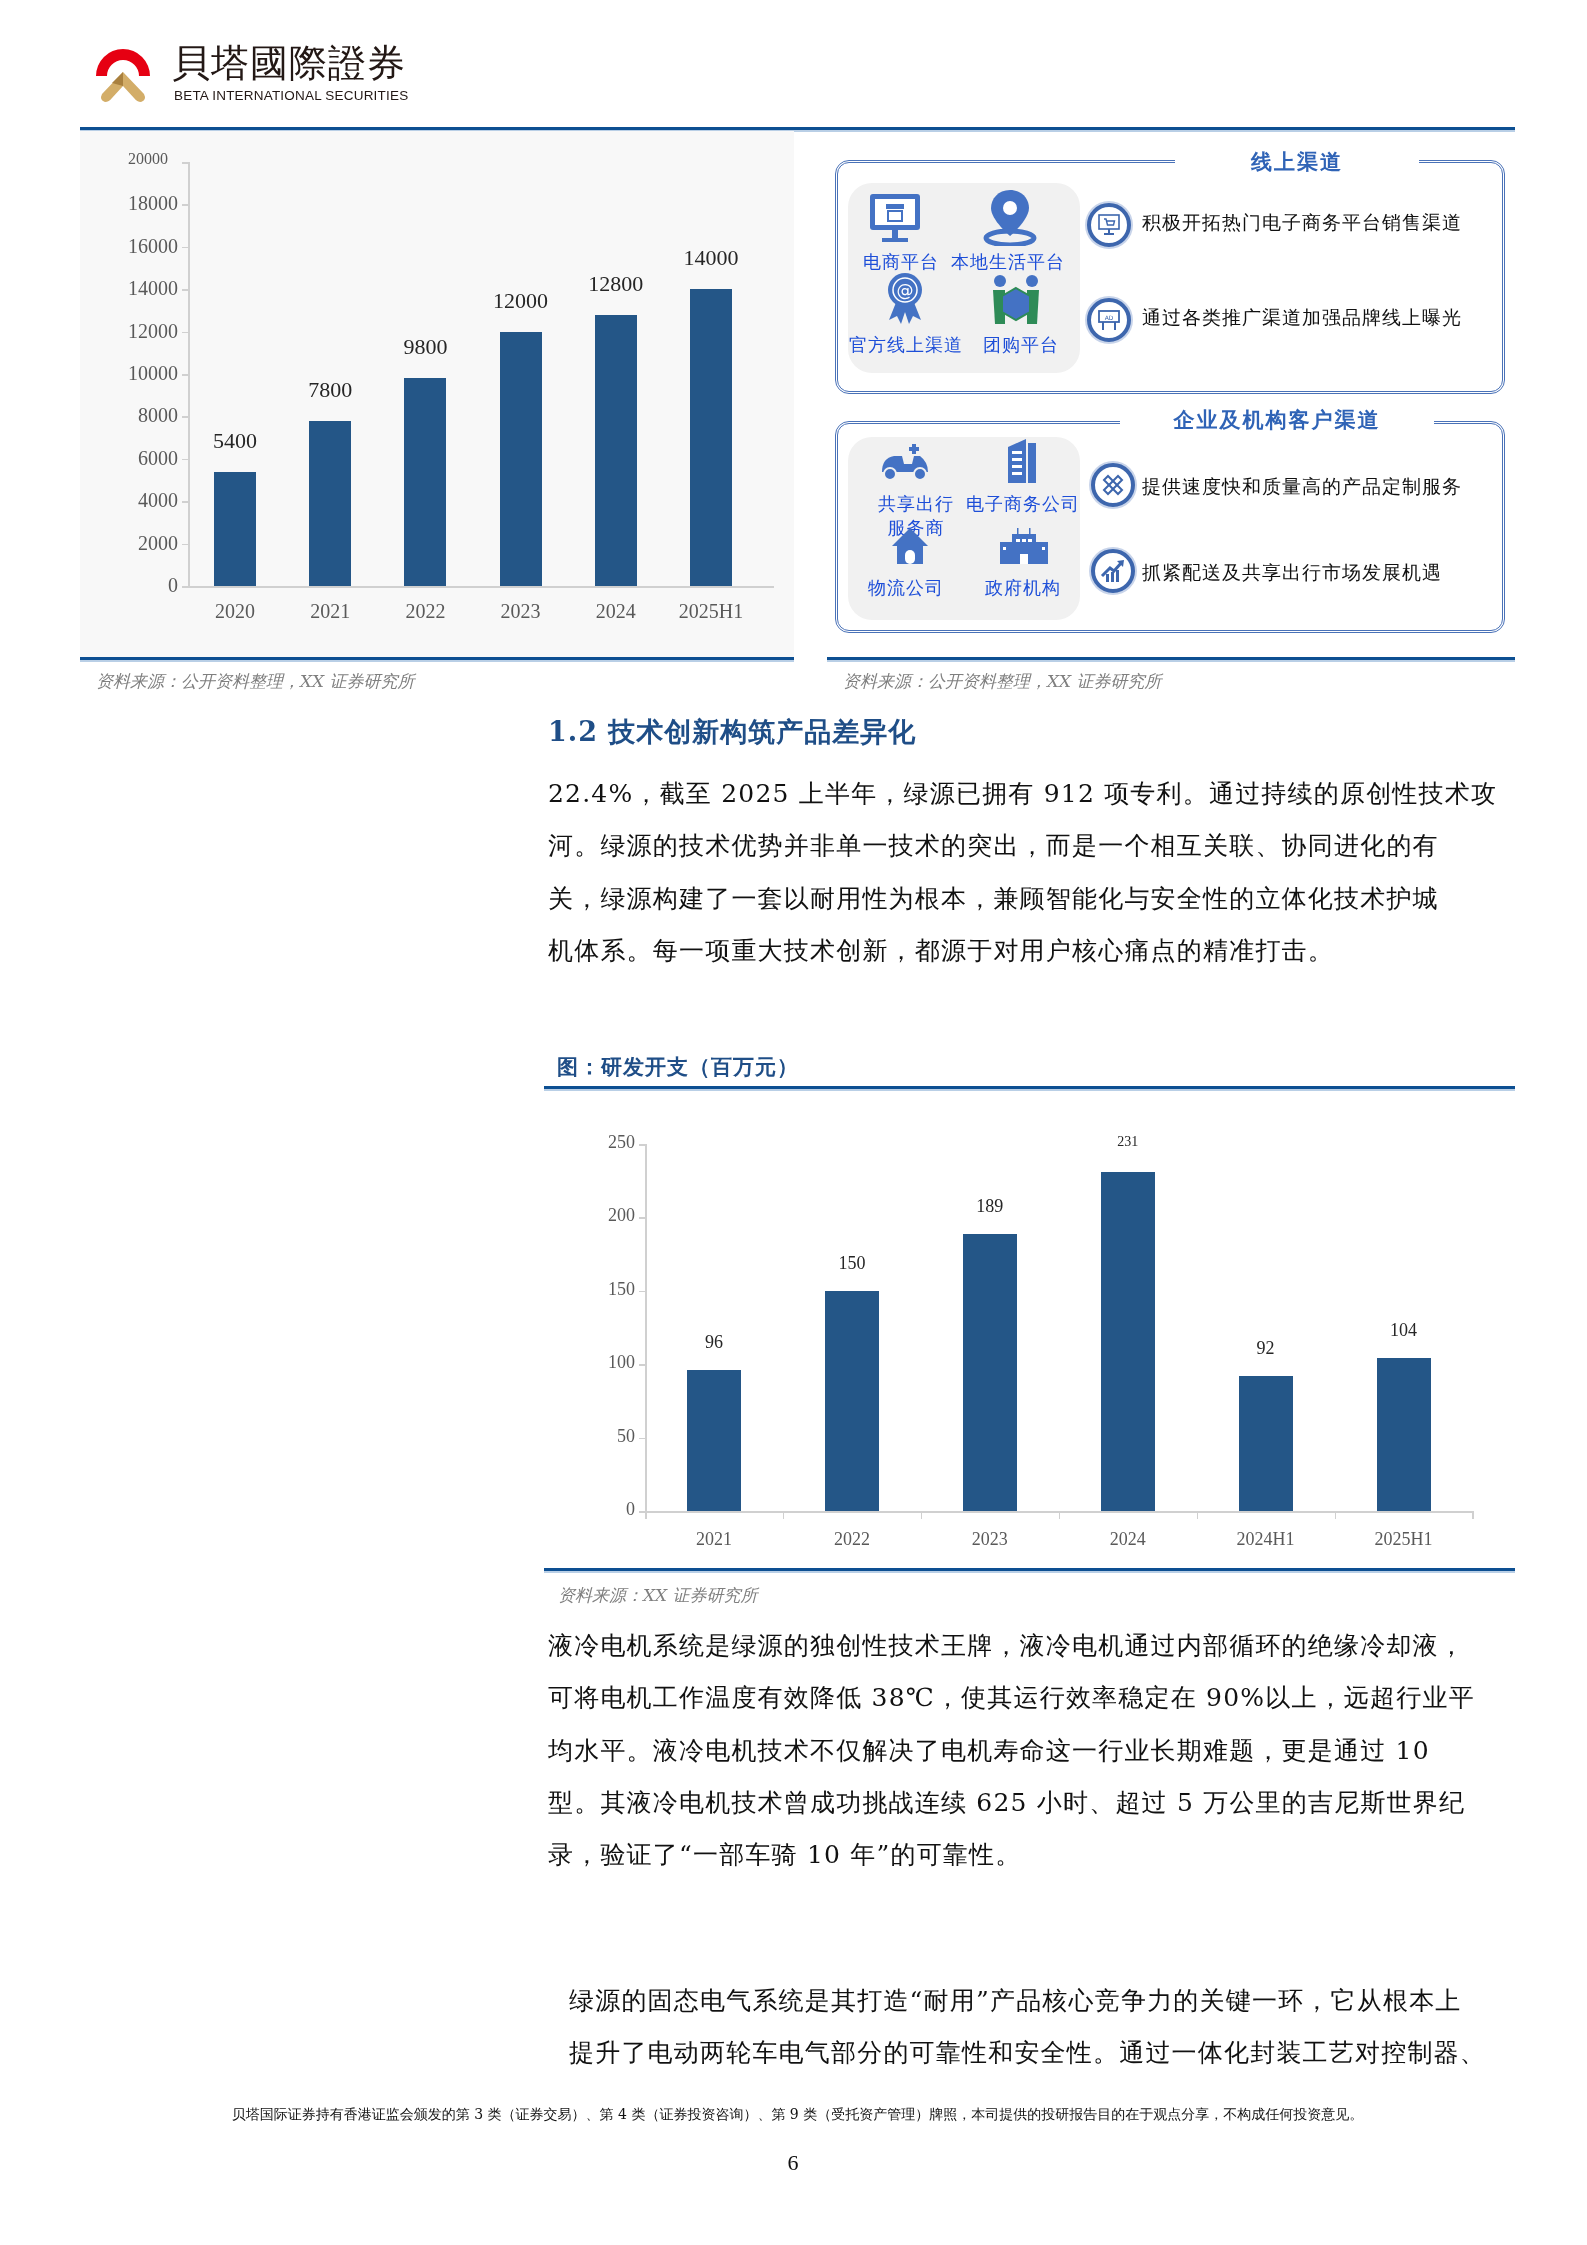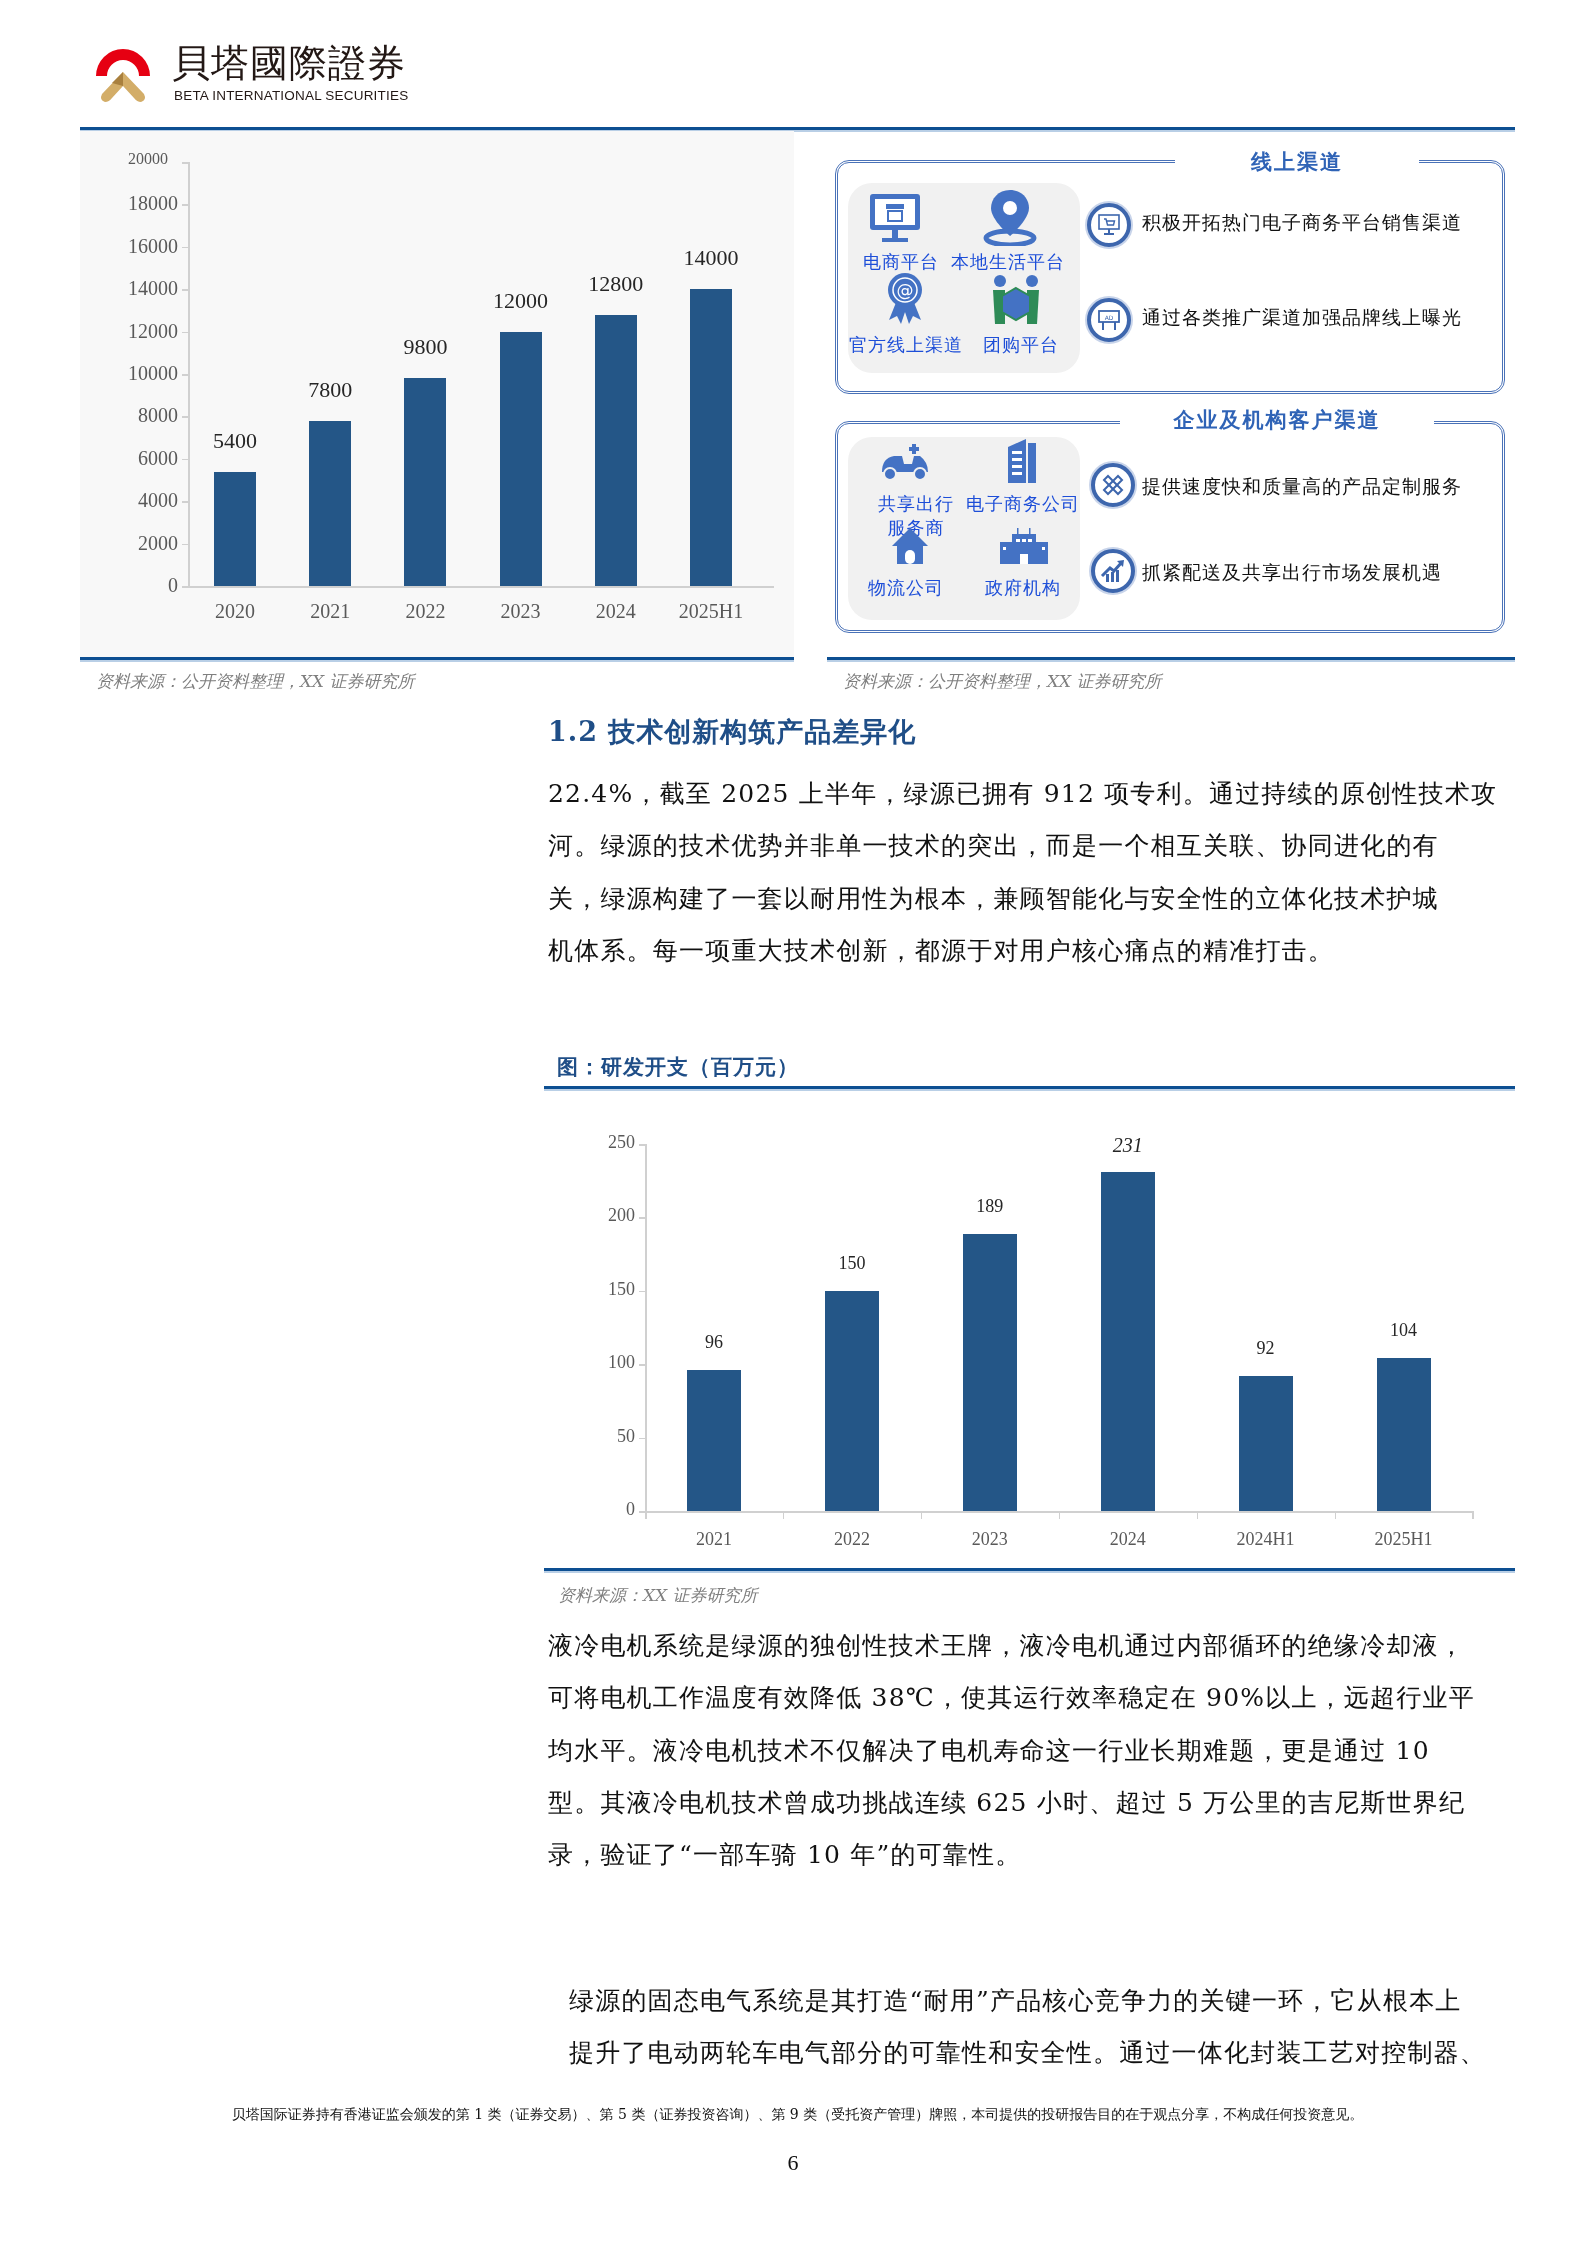--- a/index.html
+++ b/index.html
@@ -271,21 +271,21 @@
     <div class="abs bar" style="left: 143px; top: 278.072px; width: 54px; height: 140.928px; background: rgb(36, 86, 135);"></div>
     <div class="abs data-label" style="left: 110px; top: 240.072px; width: 120px; font-size: 18px;">96</div>
     <div class="abs cat-label" style="left: 110px; top: 437px; width: 120px; font-size: 18px;">2021</div>
     <div class="abs bar" style="left: 280.9px; top: 198.8px; width: 54px; height: 220.2px; background: rgb(36, 86, 135);"></div>
     <div class="abs data-label" style="left: 247.9px; top: 160.8px; width: 120px; font-size: 18px;">150</div>
     <div class="abs cat-label" style="left: 247.9px; top: 437px; width: 120px; font-size: 18px;">2022</div>
     <div class="abs bar" style="left: 418.8px; top: 141.548px; width: 54px; height: 277.452px; background: rgb(36, 86, 135);"></div>
     <div class="abs data-label" style="left: 385.8px; top: 103.548px; width: 120px; font-size: 18px;">189</div>
     <div class="abs cat-label" style="left: 385.8px; top: 437px; width: 120px; font-size: 18px;">2023</div>
     <div class="abs bar" style="left: 556.7px; top: 79.892px; width: 54px; height: 339.108px; background: rgb(36, 86, 135);"></div>
-    <div class="abs data-label" style="left: 523.7px; top: 41.892px; width: 120px; font-size: 20px; font-style: italic;">231</div>
+    <div class="abs data-label" style="left: 523.7px; top: 41.892px; width: 120px; font-size: 14px;">231</div>
     <div class="abs cat-label" style="left: 523.7px; top: 437px; width: 120px; font-size: 18px;">2024</div>
     <div class="abs bar" style="left: 694.6px; top: 283.944px; width: 54px; height: 135.056px; background: rgb(36, 86, 135);"></div>
     <div class="abs data-label" style="left: 661.6px; top: 245.944px; width: 120px; font-size: 18px;">92</div>
     <div class="abs cat-label" style="left: 661.6px; top: 437px; width: 120px; font-size: 18px;">2024H1</div>
     <div class="abs bar" style="left: 832.5px; top: 266.328px; width: 54px; height: 152.672px; background: rgb(36, 86, 135);"></div>
     <div class="abs data-label" style="left: 799.5px; top: 228.328px; width: 120px; font-size: 18px;">104</div>
     <div class="abs cat-label" style="left: 799.5px; top: 437px; width: 120px; font-size: 18px;">2025H1</div>
   </div>
 
 <div class="abs rule" style="left:544px; top:1568px; width:971px;"></div>
@@ -297,14 +297,14 @@
   <div class="para">均水平。液冷电机技术不仅解决了电机寿命这一行业长期难题，更是通过 10</div>
   <div class="para">型。其液冷电机技术曾成功挑战连续 625 小时、超过 5 万公里的吉尼斯世界纪</div>
   <div class="para">录，验证了“一部车骑 10 年”的可靠性。</div>
 </div>
 
 <div class="abs" style="left:548px; top:1975px; width:960px;margin-left:21px;">
   <div class="para">绿源的固态电气系统是其打造“耐用”产品核心竞争力的关键一环，它从根本上</div>
   <div class="para">提升了电动两轮车电气部分的可靠性和安全性。通过一体化封装工艺对控制器、</div>
 </div>
 
-<div class="abs footer-note" style="left:80px; top:2106px; width:1435px;">贝塔国际证券持有香港证监会颁发的第 1 类（证券交易）、第 5 类（证券投资咨询）、第 9 类（受托资产管理）牌照，本司提供的投研报告目的在于观点分享，不构成任何投资意见。</div>
+<div class="abs footer-note" style="left:80px; top:2106px; width:1435px;">贝塔国际证券持有香港证监会颁发的第 3 类（证券交易）、第 4 类（证券投资咨询）、第 9 类（受托资产管理）牌照，本司提供的投研报告目的在于观点分享，不构成任何投资意见。</div>
 <div class="abs page-num" style="left:763px; top:2150px; width:60px;">6</div>
 
 </body></html>

